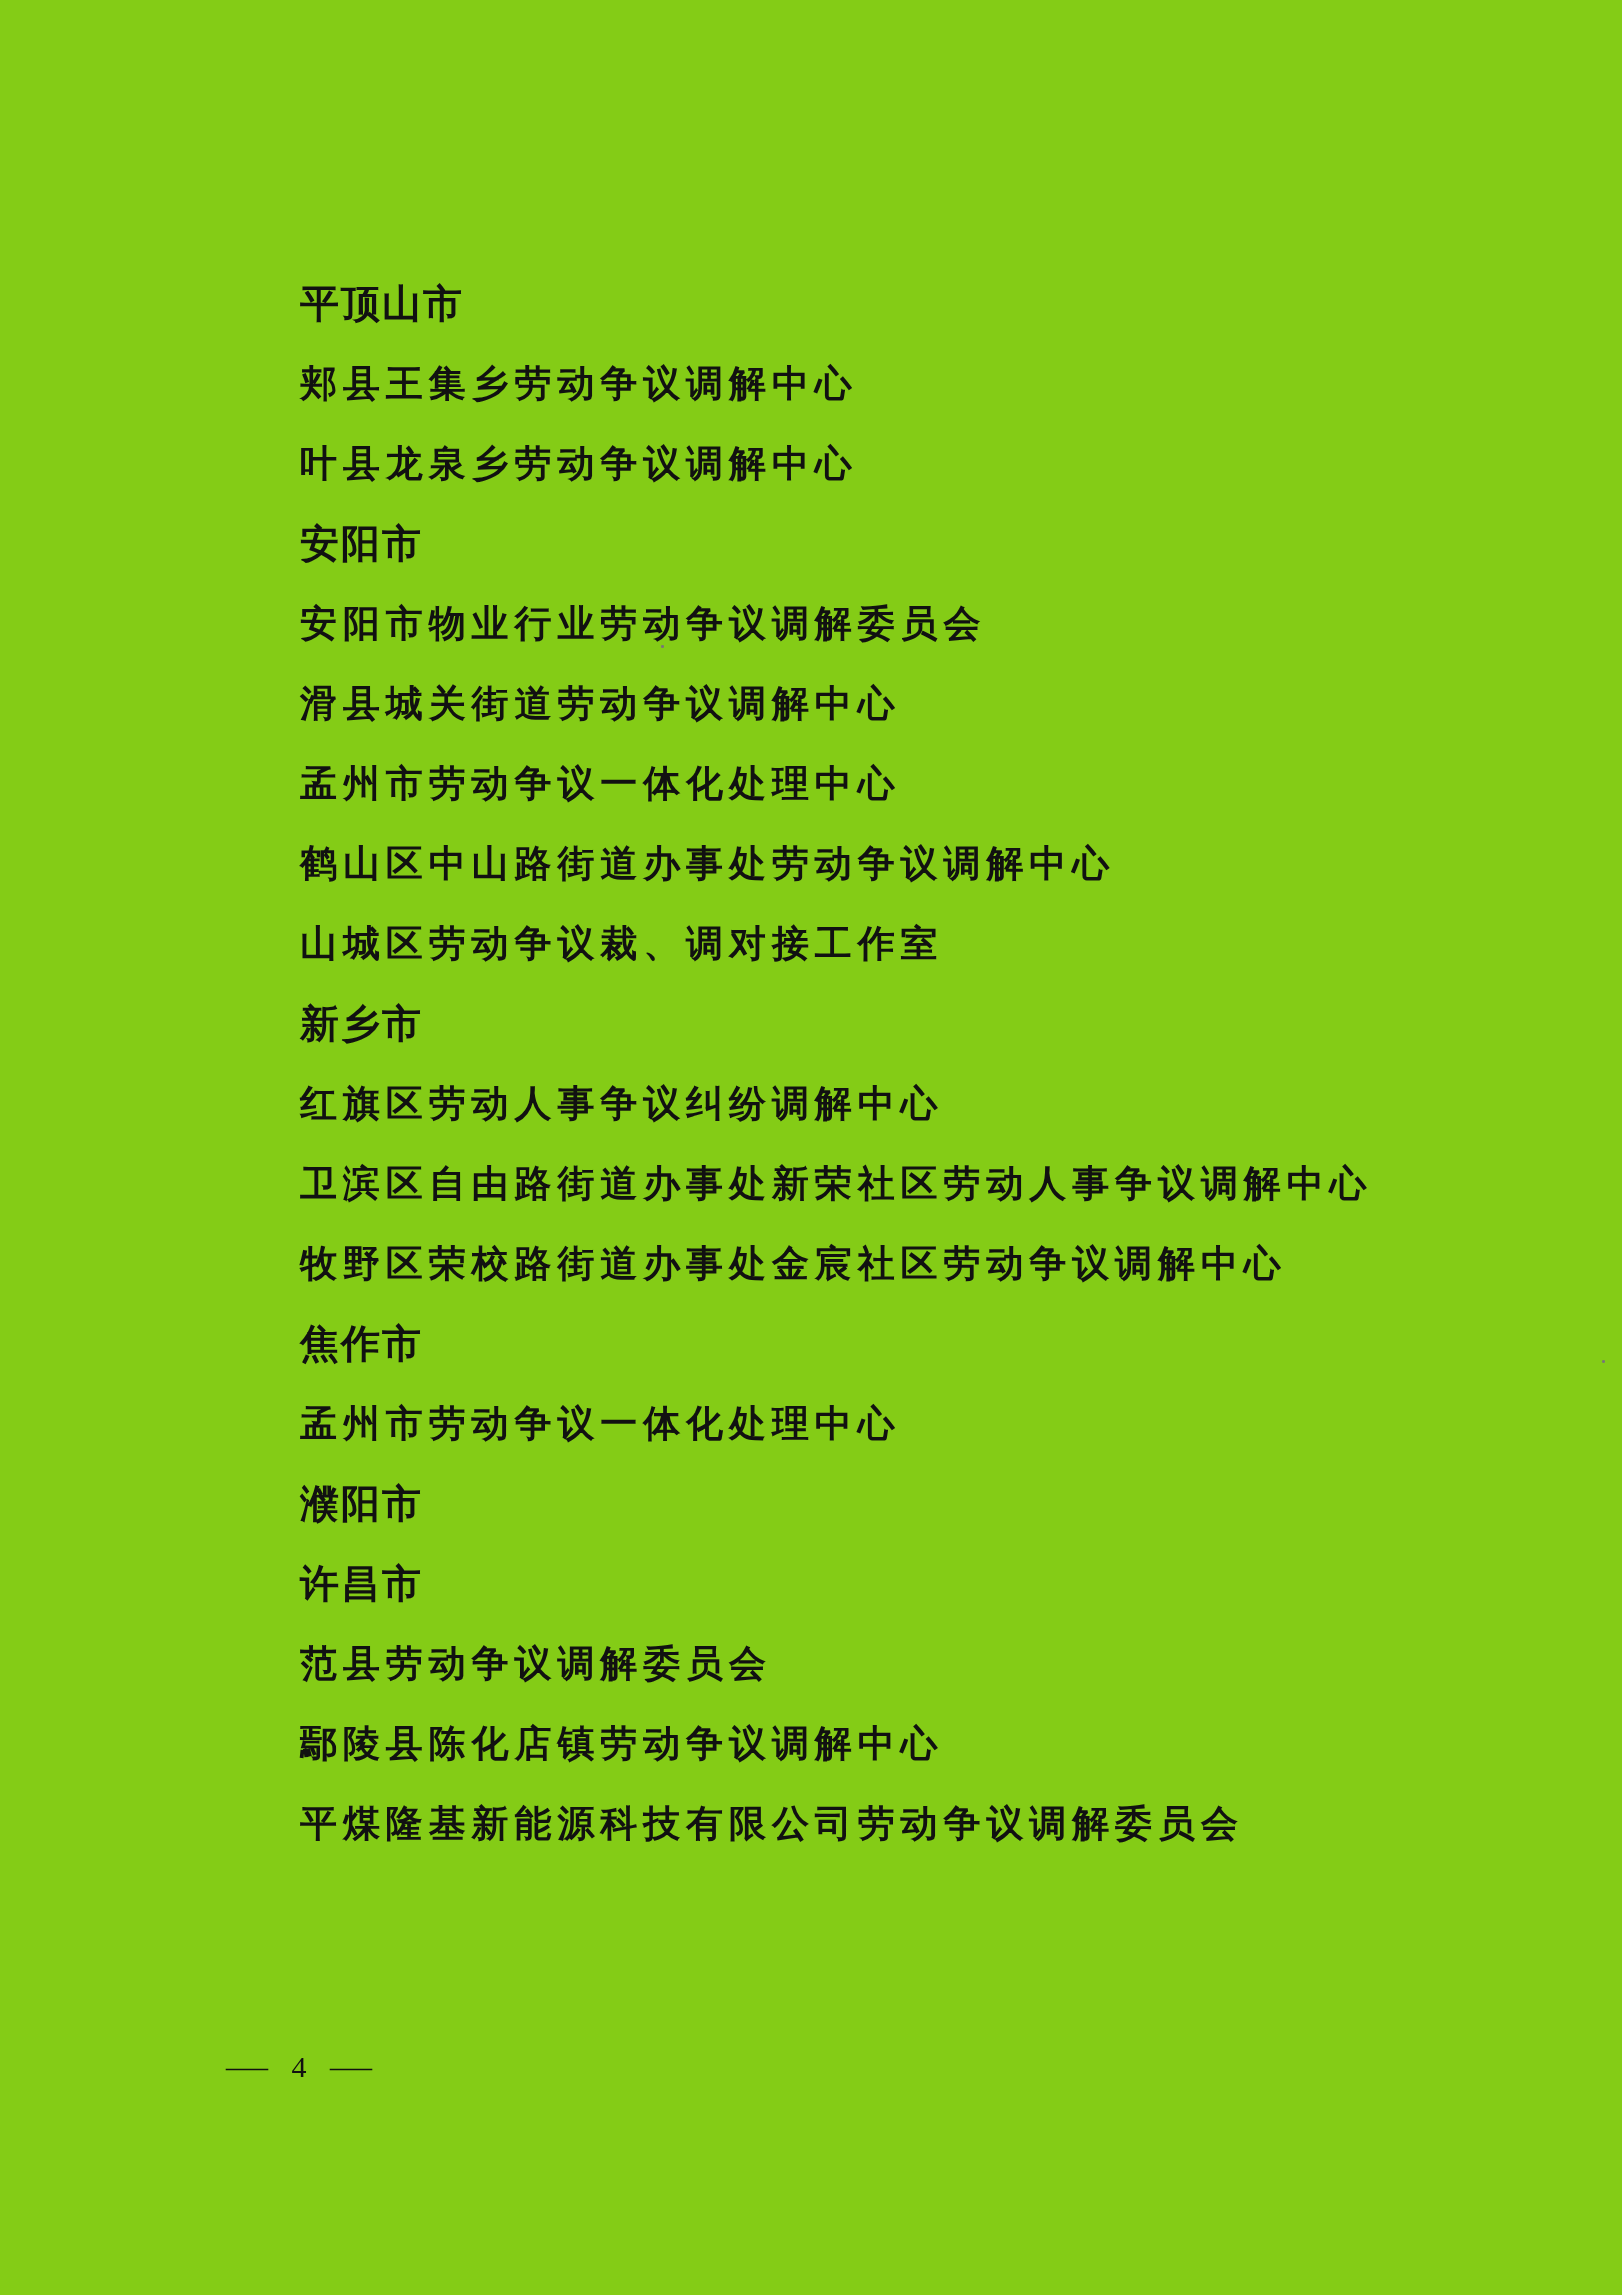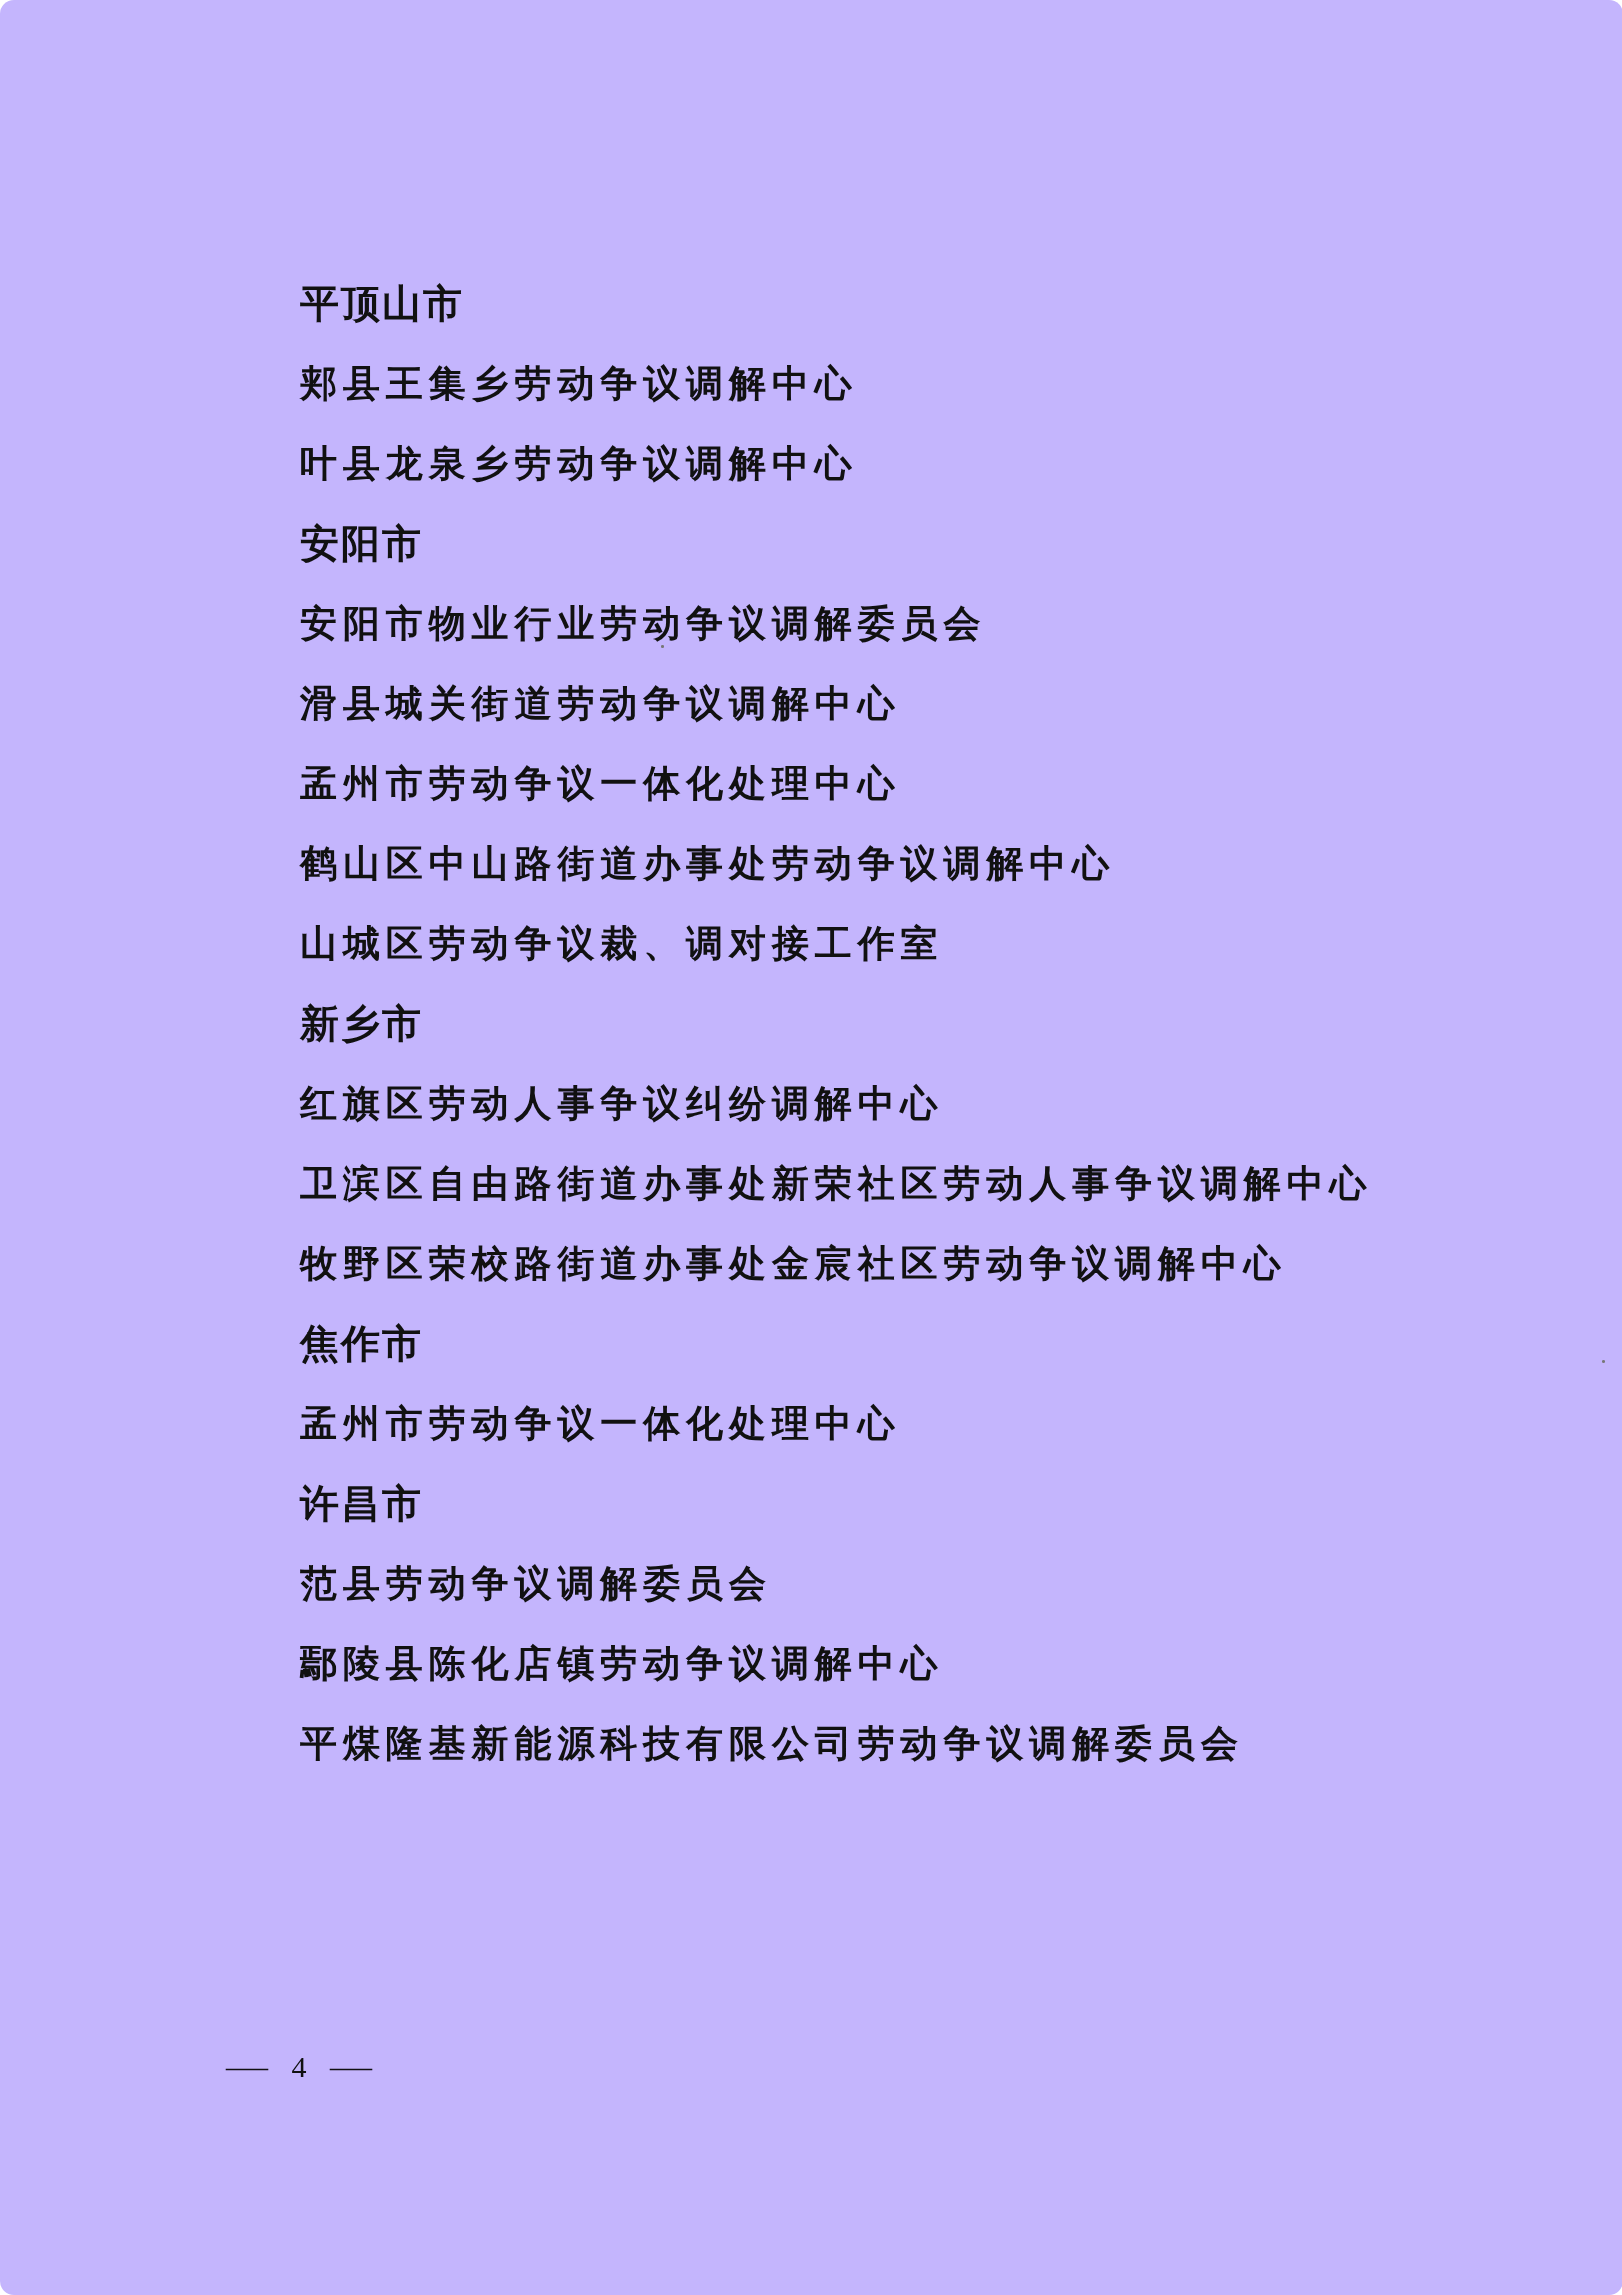--- a/index.html
+++ b/index.html
@@ -4,24 +4,23 @@
 <style>
   html, body {
     margin: 0;
     padding: 0;
     background: #ffffff;
   }
   .page {
     position: relative;
     width: 1623px;
     height: 2295px;
-    background: #c4b5fd;
+    background: #84cc16;
     overflow: hidden;
     font-kerning: none;
-    border-radius: 14px;
   }
   .content {
     position: absolute;
     top: 283px;
     left: 300px;
     right: 79px;
   }
   .line {
     height: 80px;
     line-height: 42px;
@@ -79,20 +78,21 @@
       <div class="line entry">滑县城关街道劳动争议调解中心</div>
       <div class="line entry">孟州市劳动争议一体化处理中心</div>
       <div class="line entry">鹤山区中山路街道办事处劳动争议调解中心</div>
       <div class="line entry">山城区劳动争议裁、调对接工作室</div>
       <div class="line city-heading">新乡市</div>
       <div class="line entry">红旗区劳动人事争议纠纷调解中心</div>
       <div class="line entry">卫滨区自由路街道办事处新荣社区劳动人事争议调解中心</div>
       <div class="line entry">牧野区荣校路街道办事处金宸社区劳动争议调解中心</div>
       <div class="line city-heading">焦作市</div>
       <div class="line entry">孟州市劳动争议一体化处理中心</div>
+      <div class="line city-heading">濮阳市</div>
       <div class="line city-heading">许昌市</div>
       <div class="line entry">范县劳动争议调解委员会</div>
       <div class="line entry">鄢陵县陈化店镇劳动争议调解中心</div>
       <div class="line entry">平煤隆基新能源科技有限公司劳动争议调解委员会</div>
     </div>
 
   <div class="footer">
     <span class="dash">—</span>
     <span class="page-num">4</span>
     <span class="dash">—</span>

